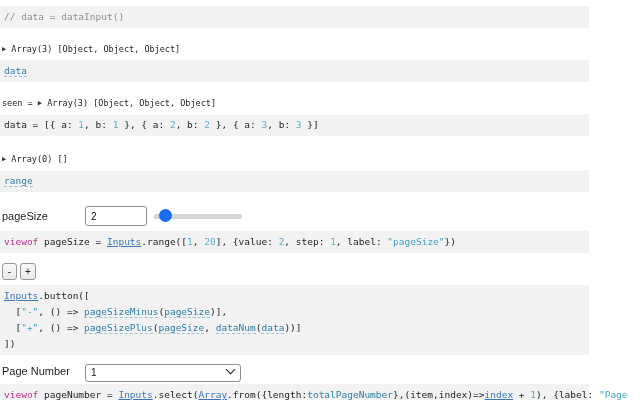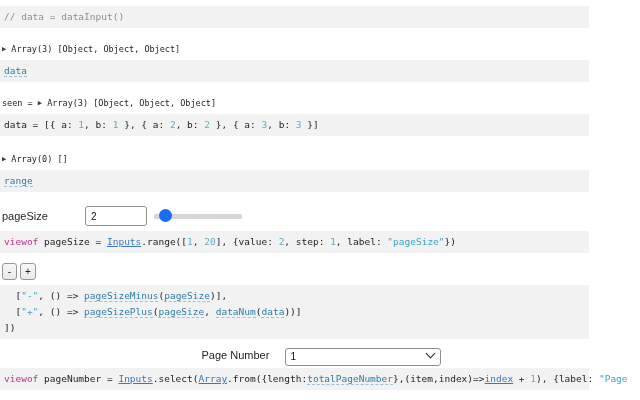--- a/index.html
+++ b/index.html
@@ -37,21 +37,21 @@
     color: #1b1e23;
   }
   .out.m16 { margin-top: 16px; }
   
   .form-row {
     display: flex; align-items: center;
     margin-left: 2px;
     font-family: "Liberation Sans", sans-serif;
   }
   .form-row.ps { margin-top: 13px; height: 22px; }
-  .form-row.pn { margin-top: 7px;  height: 18px; justify-content: center; }
+  .form-row.pn { margin-top: 7px;  height: 18px; }
   .form-label {
     width: 83px; flex: 0 0 83px;
     font-size: 11px; color: #1b1e23;
   }
   .num-input {
     width: 62px; height: 20px;
     border: 1px solid #8f8f8f; border-radius: 3px;
     font-family: "Liberation Sans", sans-serif;
     font-size: 10px; color: #111;
     padding: 0 0 0 5px; margin-right: 7px;
@@ -137,20 +137,21 @@
 <div class="cell-code">
     <div class="code-line"><span class="tok-keyword">viewof</span><span class="tok-plain"> pageSize = </span><span class="tok-global">Inputs</span><span class="tok-plain">.range([</span><span class="tok-num">1</span><span class="tok-plain">, </span><span class="tok-num">20</span><span class="tok-plain">], {value: </span><span class="tok-num">2</span><span class="tok-plain">, step: </span><span class="tok-num">1</span><span class="tok-plain">, label: </span><span class="tok-str">"pageSize"</span><span class="tok-plain">})</span></div>
   </div>
 
 <div class="btn-row">
   <button class="ui-btn">-</button>
   <button class="ui-btn">+</button>
 </div>
 
 <div class="cell-code">
+    <div class="code-line"><span class="tok-global">Inputs</span><span class="tok-plain">.button([</span></div>
     <div class="code-line"><span class="tok-plain">  [</span><span class="tok-str">"-"</span><span class="tok-plain">, () =&gt; </span><span class="tok-link">pageSizeMinus</span><span class="tok-plain">(</span><span class="tok-link">pageSize</span><span class="tok-plain">)],</span></div>
     <div class="code-line"><span class="tok-plain">  [</span><span class="tok-str">"+"</span><span class="tok-plain">, () =&gt; </span><span class="tok-link">pageSizePlus</span><span class="tok-plain">(</span><span class="tok-link">pageSize</span><span class="tok-plain">, </span><span class="tok-link">dataNum</span><span class="tok-plain">(</span><span class="tok-link">data</span><span class="tok-plain">))]</span></div>
     <div class="code-line"><span class="tok-plain">])</span></div>
   </div>
 
 <div class="form-row pn">
   <div class="form-label">Page Number</div>
   <div class="select-wrap">
     <select class="page-select">
       <option>1</option>

